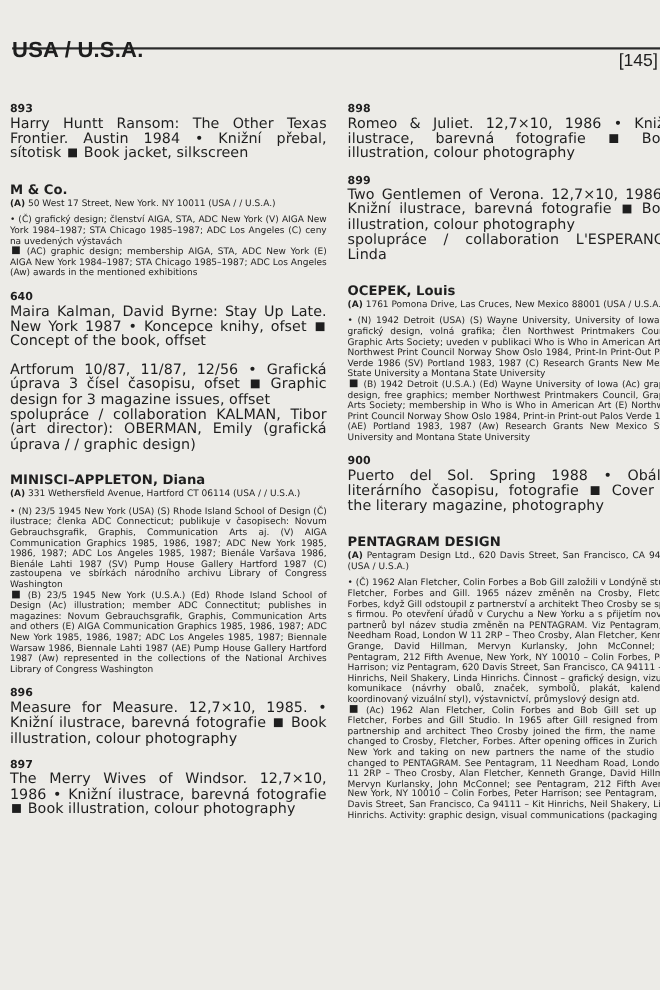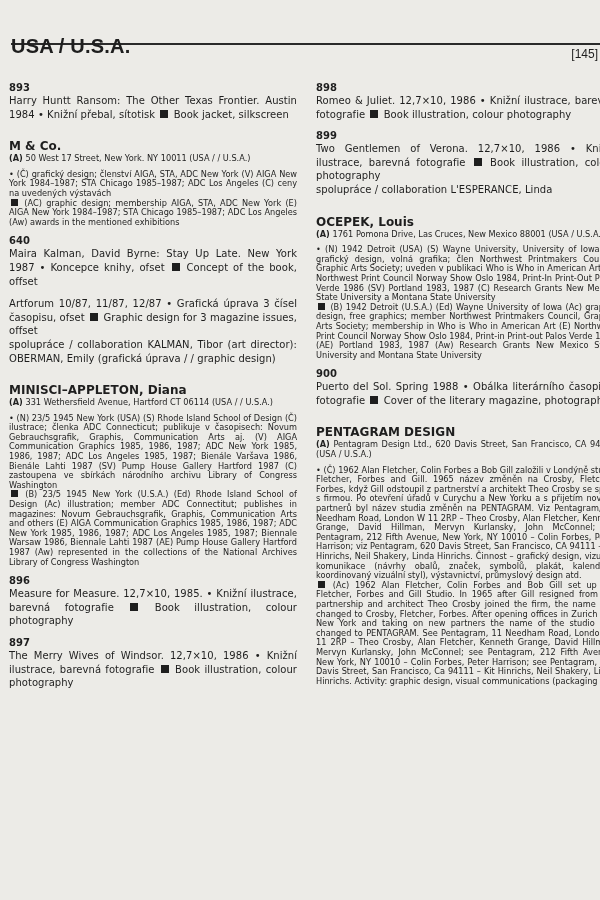--- a/index.html
+++ b/index.html
@@ -15,32 +15,32 @@
     height:2px; background:#2a2a2a;
   }
   .header-title {
     position:absolute; left:11px; top:35px;
     font-family:Liberation Sans, sans-serif;
     font-weight:bold; font-size:20px; letter-spacing:0.2px;
   }
   .header-page {
     position:absolute; right:2px; top:47px;
     font-family:"Liberation Sans", sans-serif;
-    font-size:12px;
+    font-size:16px;
   }
   .col {
     position:absolute; top:82px;
     width:288px;
   }
   .col.left { left:9px; }
   .col.right { left:316px; width:300px; }
-  .entry { margin-bottom:9px; }
+  .entry { margin-bottom:9px;margin-top:12px; }
   .num { font-weight:bold; font-size:10px; line-height:12px; }
   .big {
-    font-size:10px; line-height:13.6px; text-align:justify;
+    font-size:13px; line-height:13.6px; text-align:justify;
     letter-spacing:0.05px;
   }
   .small {
     font-size:8.2px; line-height:9.6px; text-align:justify;
   }
   .person { margin-top:18px; margin-bottom:8px; }
   .pname { font-weight:bold; font-size:12px; line-height:15px; }
   .addr { margin-bottom:6px; }
   .b { font-weight:bold; }
   .sq { display:inline-block; width:7px; height:7px; background:#1e1e1e; vertical-align:0px; margin:0 2px; }
@@ -66,21 +66,21 @@
     <div class="small">• (Č) grafický design; členství AIGA, STA, ADC New York (V) AIGA New York 1984–1987; STA Chicago 1985–1987; ADC Los Angeles (C) ceny na uvedených výstavách</div>
     <div class="small"><span class="sq"></span> <span>(AC) graphic design; membership AIGA, STA, ADC New York (E) AIGA New York 1984–1987; STA Chicago 1985–1987; ADC Los Angeles (Aw) awards in the mentioned exhibitions</span></div>
   </div>
 
   <div class="entry">
     <div class="num">640</div>
     <div class="big"><span>Maira Kalman, David Byrne: Stay Up Late. New York 1987 • Koncepce knihy, ofset</span> <span class="sq"></span> <span>Concept of the book, offset</span></div>
   </div>
 
   <div class="entry">
-    <div class="big"><span>Artforum 10/87, 11/87, 12/87 • Grafická úprava 3 čísel časopisu, ofset</span> <span class="sq"></span> <span>Graphic design for 3 magazine issues, offset</span></div>
+    <div class="big"><span>Artforum 10/87, 11/87, 12/56 • Grafická úprava 3 čísel časopisu, ofset</span> <span class="sq"></span> <span>Graphic design for 3 magazine issues, offset</span></div>
     <div class="big">spolupráce / collaboration KALMAN, Tibor (art director): OBERMAN, Emily (grafická úprava / / graphic design)</div>
   </div>
 
   <div class="person">
     <div class="pname">MINISCI–APPLETON, Diana</div>
     <div class="small addr"><span class="b">(A)</span> <span>331 Wethersfield Avenue, Hartford CT 06114 (USA / / U.S.A.)</span></div>
     <div class="small">• (N) 23/5 1945 New York (USA) (S) Rhode Island School of Design (Č) ilustrace; členka ADC Connecticut; publikuje v časopisech: Novum Gebrauchsgrafik, Graphis, Communication Arts aj. (V) AIGA Communication Graphics 1985, 1986, 1987; ADC New York 1985, 1986, 1987; ADC Los Angeles 1985, 1987; Bienále Varšava 1986, Bienále Lahti 1987 (SV) Pump House Gallery Hartford 1987 (C) zastoupena ve sbírkách národního archivu Library of Congress Washington</div>
     <div class="small"><span class="sq"></span> <span>(B) 23/5 1945 New York (U.S.A.) (Ed) Rhode Island School of Design (Ac) illustration; member ADC Connectitut; publishes in magazines: Novum Gebrauchsgrafik, Graphis, Communication Arts and others (E) AIGA Communication Graphics 1985, 1986, 1987; ADC New York 1985, 1986, 1987; ADC Los Angeles 1985, 1987; Biennale Warsaw 1986, Biennale Lahti 1987 (AE) Pump House Gallery Hartford 1987 (Aw) represented in the collections of the National Archives Library of Congress Washington</span></div>
   </div>
 

